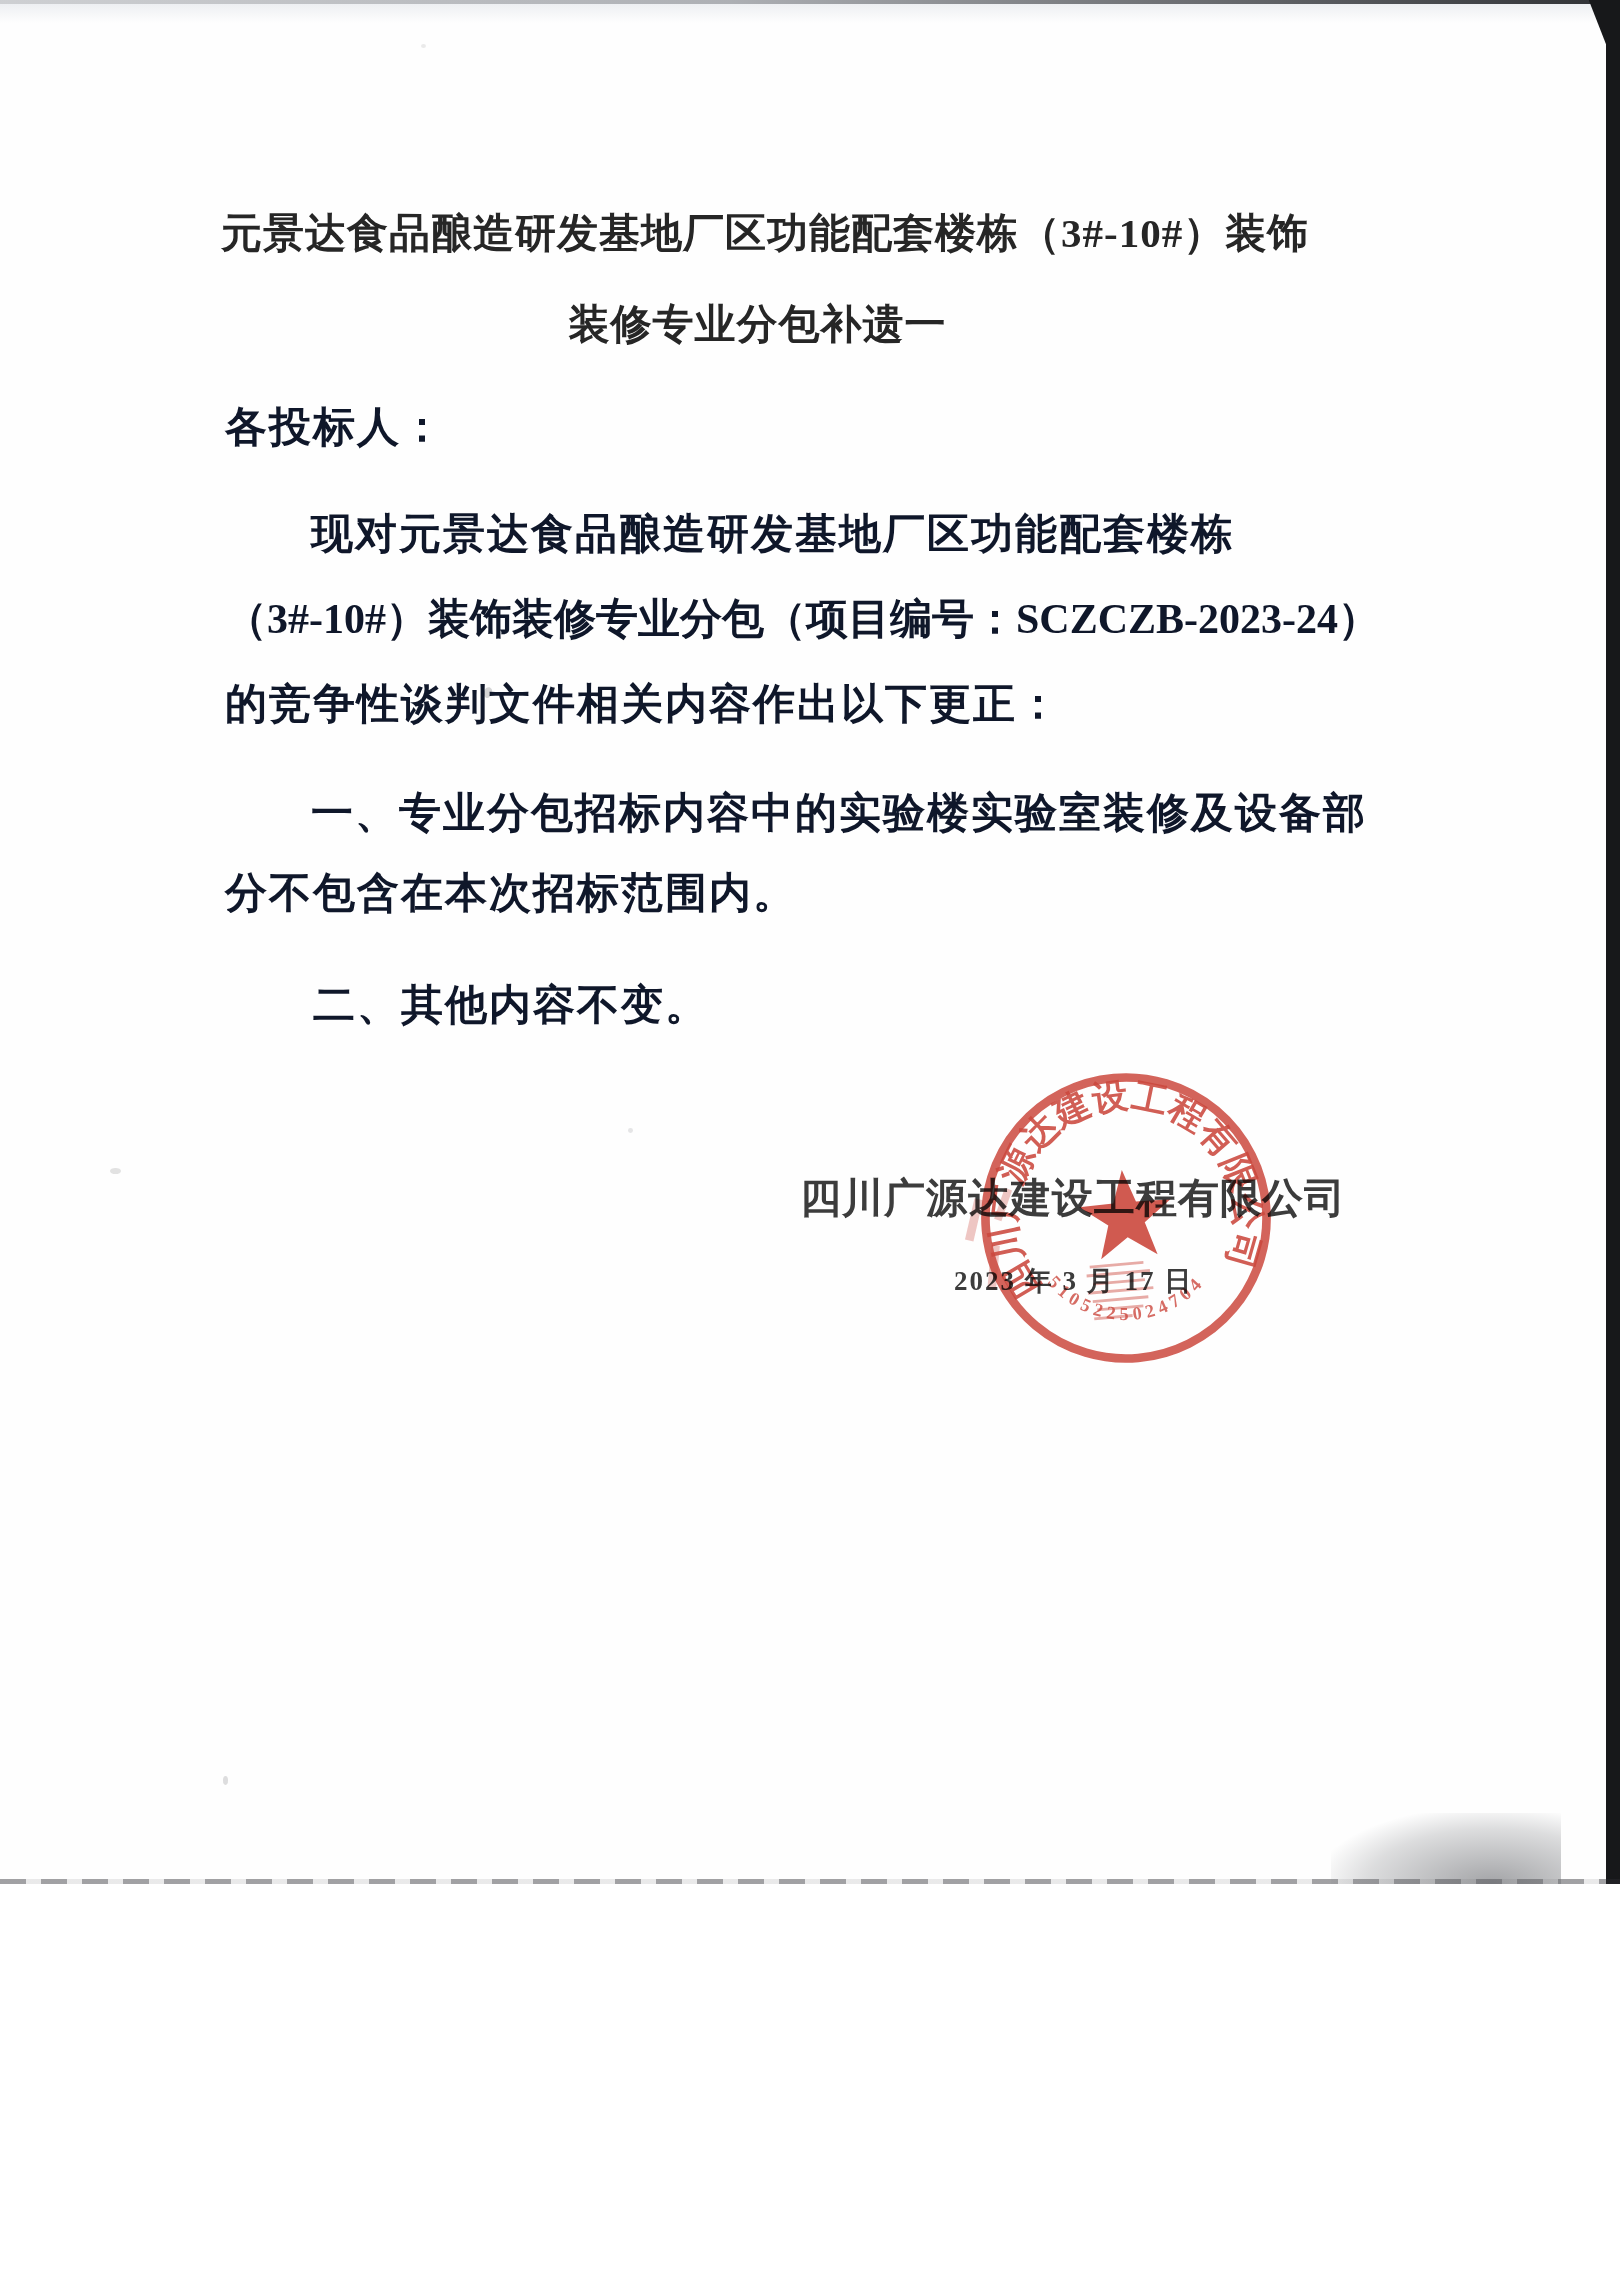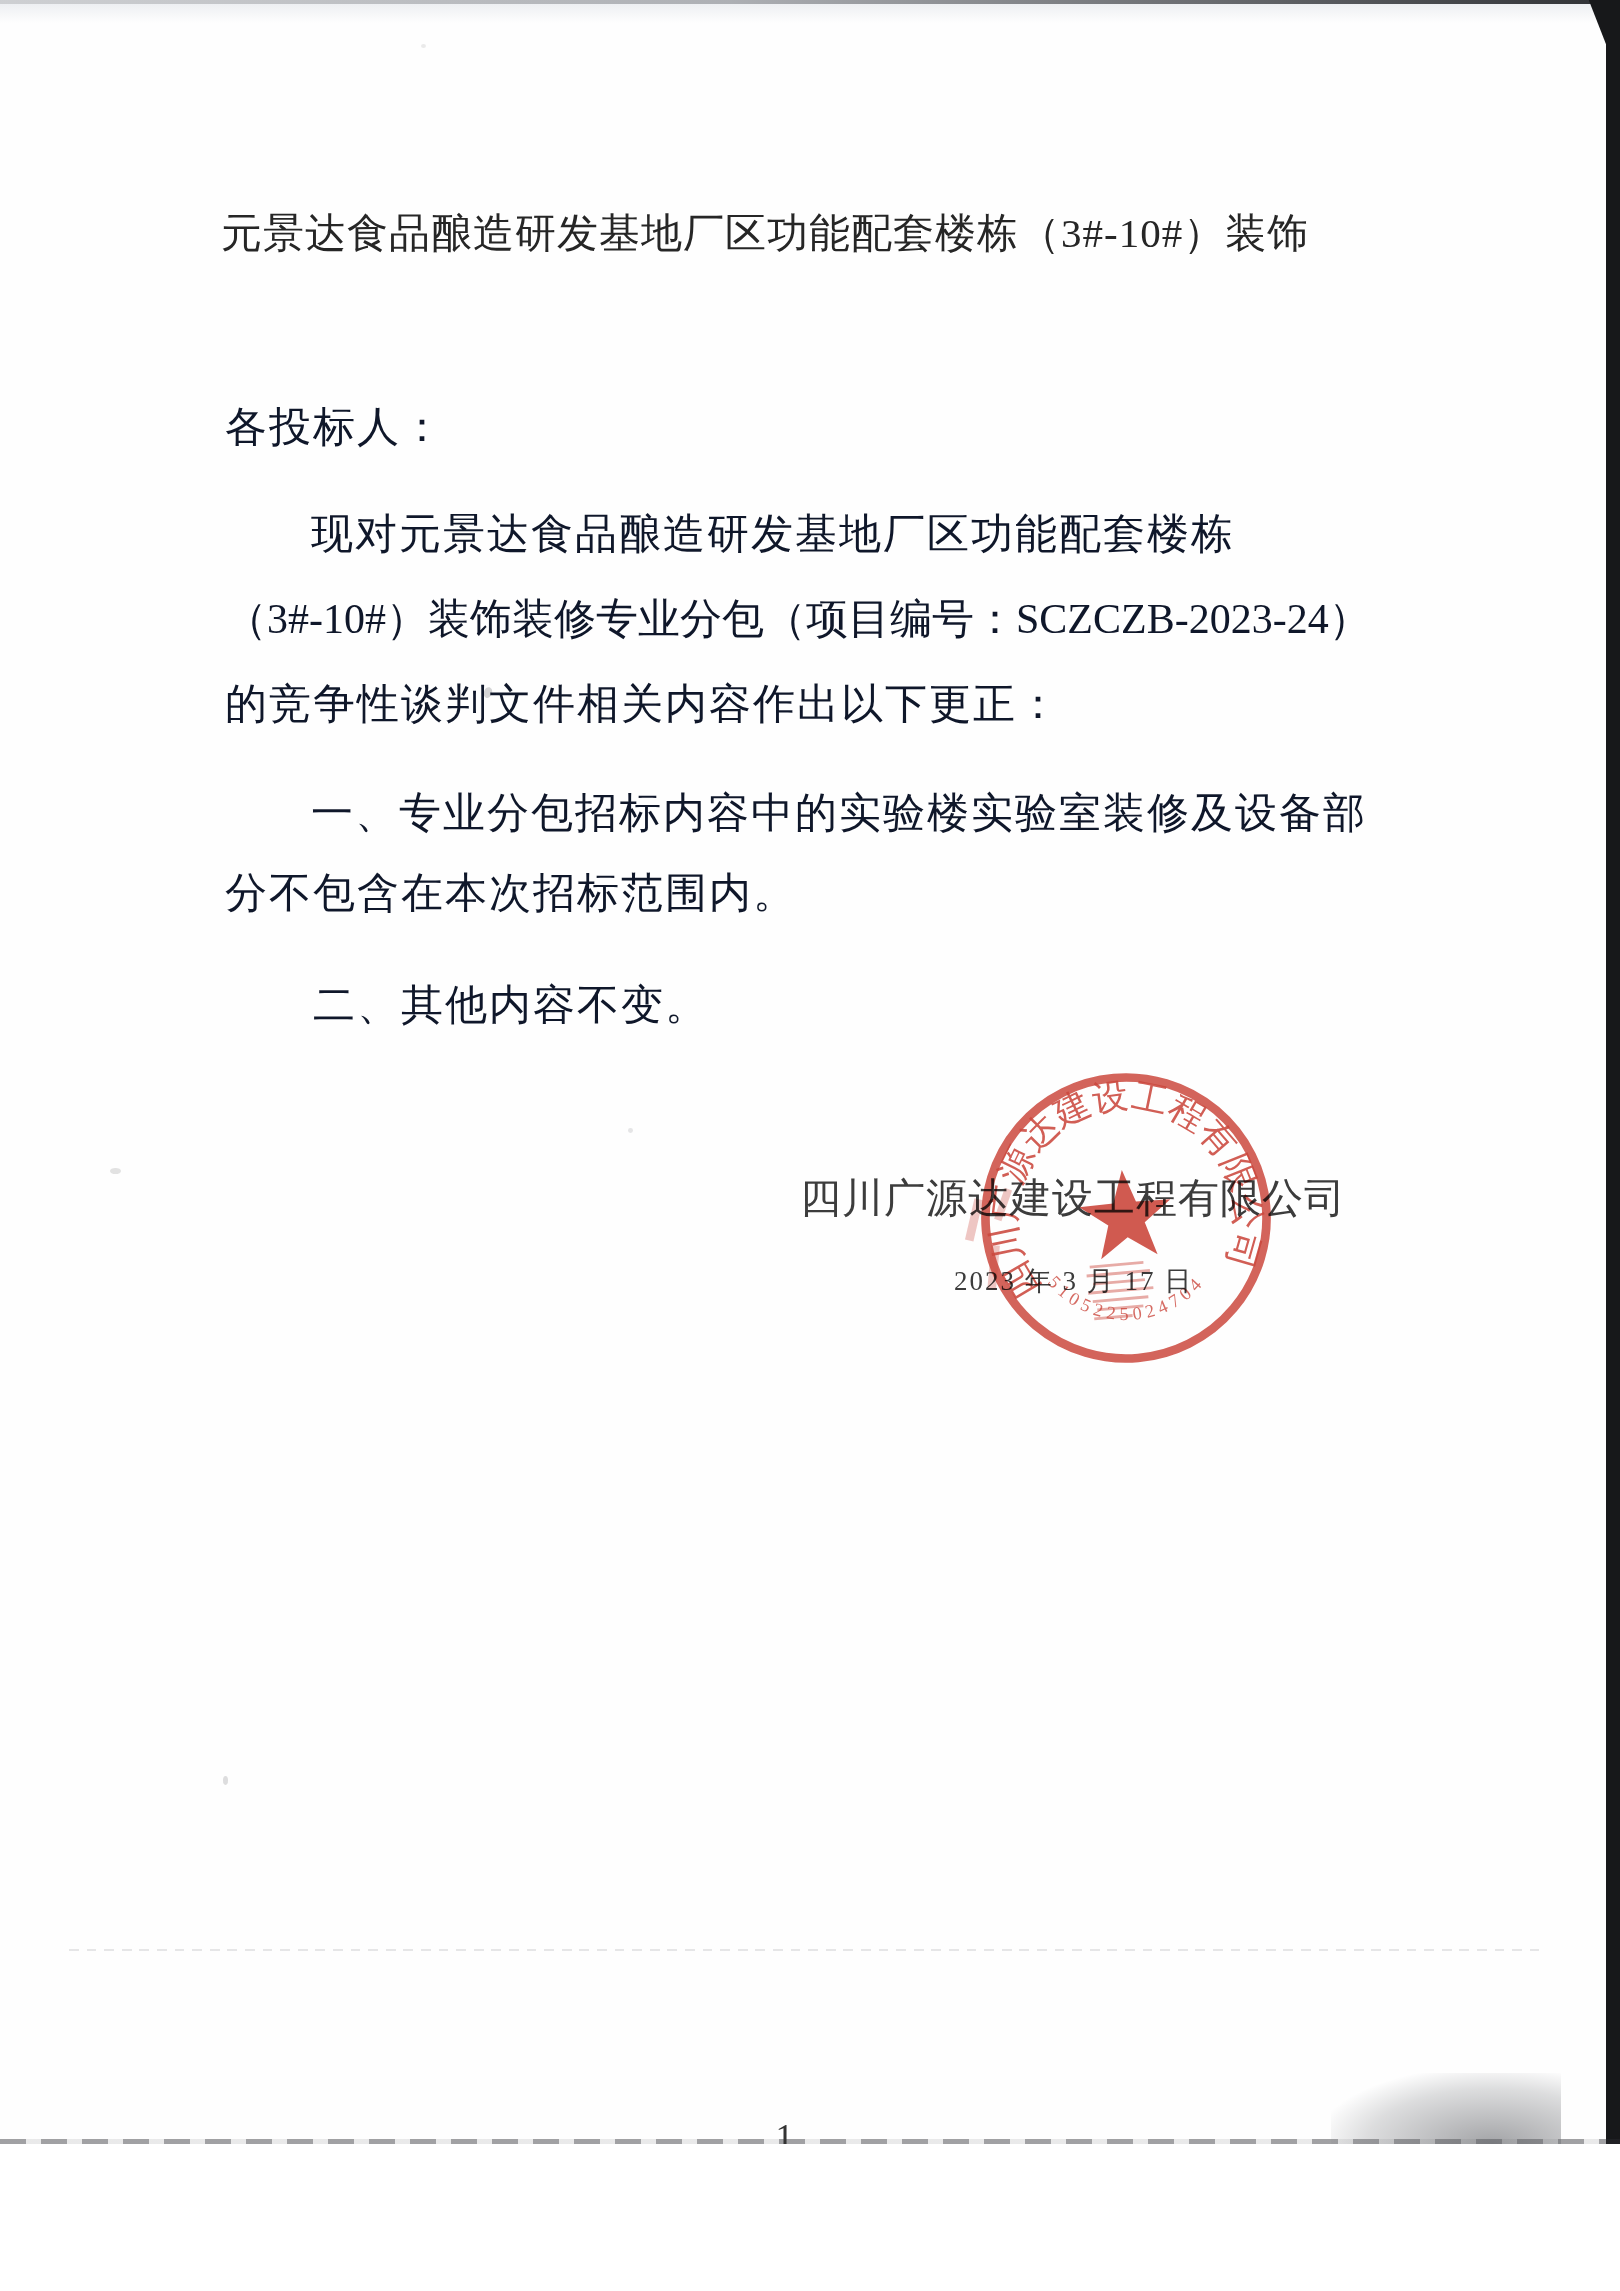--- a/index.html
+++ b/index.html
@@ -1,21 +1,22 @@
 <!DOCTYPE html>
 <html><head>
 <meta charset="utf-8">
 <style>
   html,body{margin:0;padding:0;background:#ffffff;}
   .page{
     position:relative;
-    width:1620px;height:2144px;
+    width:1620px;height:1884px;
     background:#fefefe;
     overflow:hidden;
     font-family:"Liberation Serif","DejaVu Serif",serif;
+    font-weight:bold;
   }
   
   .scan-top-line{position:absolute;top:0;left:0;width:100%;height:3.9px;
     background:linear-gradient(to right,rgba(95,100,110,.30) 0%,rgba(75,80,90,.45) 45%,rgba(28,30,34,.92) 100%);}
   .scan-top-band{position:absolute;top:3.9px;left:0;width:100%;height:19.6px;
     background:linear-gradient(to bottom,rgba(178,186,200,.22),rgba(255,255,255,0));}
   .scan-right-strip{position:absolute;top:0;right:0;width:13.7px;height:100%;background:#17181a;}
   .scan-right-wedge{position:absolute;top:0;right:13.7px;width:17.6px;height:45px;background:#17181a;
     clip-path:polygon(0 0,100% 0,100% 100%);}
   .scan-bottom-line{position:absolute;bottom:0;left:0;width:100%;height:4.9px;opacity:.8;
@@ -56,20 +57,21 @@
   <div class="scan-bottom-line"></div>
   <div class="scan-bottom-smudge"></div>
   <div class="scan-mid-rule"></div>
   <div class="speck s1"></div>
   <div class="speck s2"></div>
   <div class="speck s3"></div>
   <div class="speck s4"></div>
   <div class="speck s5"></div>
 
   <div class="title-line" style="top:211px">元景达食品酿造研发基地厂区功能配套楼栋（3#-10#）装饰</div>
+  <div class="title-line" style="top:302px">装修专业分包补遗一</div>
 
   <div class="line" style="left:225px;top:405px">各投标人：</div>
 
   <div class="line" style="left:311px;top:512px">现对元景达食品酿造研发基地厂区功能配套楼栋</div>
   <div class="line tight" style="left:225px;top:597px">（3#-10#）装饰装修专业分包（项目编号：SCZCZB-2023-24）</div>
   <div class="line" style="left:311px;top:791px">一、专业分包招标内容中的实验楼实验室装修及设备部</div>
 
   <div class="line" style="left:225px;top:682px">的竞争性谈判文件相关内容作出以下更正：</div>
   <div class="line" style="left:225px;top:871px">分不包含在本次招标范围内。</div>
 

